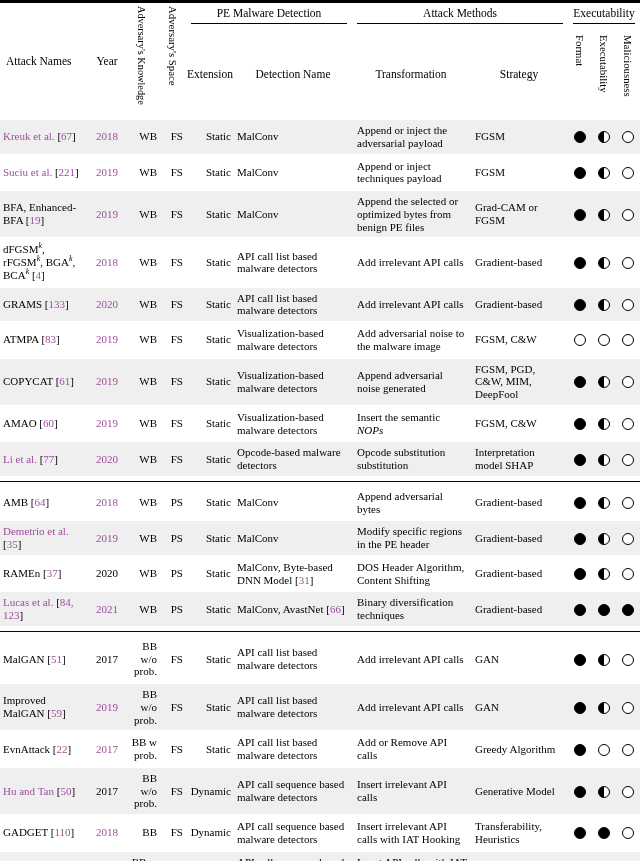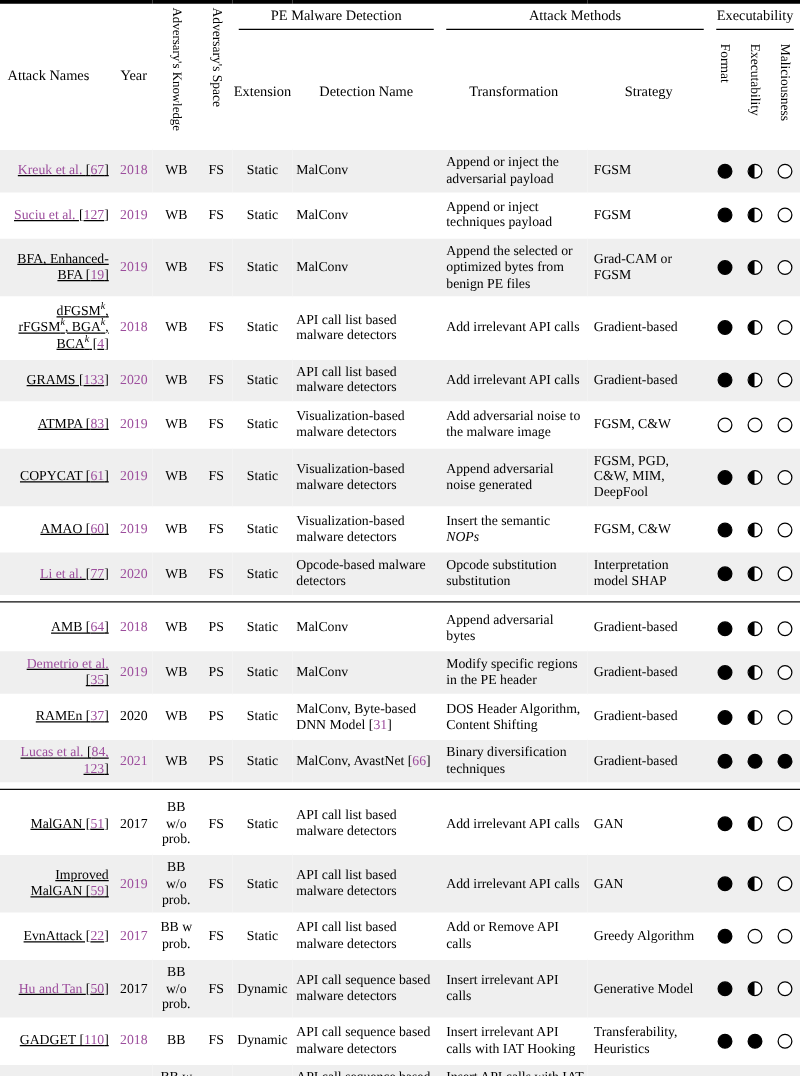--- a/index.html
+++ b/index.html
@@ -15,23 +15,23 @@
   .vert{writing-mode:vertical-rl;white-space:nowrap;margin:0 auto;display:block;}
   .vert-top{vertical-align:top;}
   .vert-top .vert{padding-top:5px;}
   .kn .vert{font-size:10.3px;padding-top:3px;}
   .sp .vert{font-size:10.8px;padding-top:3px;}
   .pv .vert{font-size:10.8px;padding-top:6px;}
   .th-name{text-align:left;padding-left:6px;}
   td{font-size:11px;line-height:1.16;padding:4px 3px;vertical-align:middle;
      border-top:2px solid #fff;word-wrap:break-word;}
   tr.gray td{background:var(--stripe,#efefef);}
-  td.c-name{text-align:right;padding-right:5px;text-decoration:underline;}
+  td.c-name{padding-right:5px;}
   td.c-year{text-align:center;}
-  td.c-knl,td.c-spc,td.c-cat{text-align:center;}
+  td.c-knl,td.c-spc,td.c-cat{text-align:right;}
   td.c-det{text-align:left;}
   td.c-tra,td.c-str{text-align:left;padding-left:5px;}
   td.c-mrk{text-align:center;padding-left:0;padding-right:0;}
   .lk{color:var(--lk,#9c4d9c);}
   tr.sec-sep td{padding:0;border-top:none;background:#fff;height:8px;}
   tr.sec-sep .sec-line{height:0;border-top:1.6px solid #0c0c0c;margin-top:3px;}
   .mark{display:inline-block;width:10px;height:10px;border:1.2px solid #000;border-radius:50%;
         vertical-align:middle;}
   .mark.full{background:#000;}
   .mark.half{background:linear-gradient(to right,#000 50%,#fff 50%);}
@@ -100,21 +100,21 @@
           <td class="c-spc">FS</td>
           <td class="c-cat">Static</td>
           <td class="c-det">MalConv</td>
           <td class="c-tra">Append or inject the adversarial payload</td>
           <td class="c-str">FGSM</td>
           <td class="c-mrk"><span class="mark full"></span></td>
           <td class="c-mrk"><span class="mark half"></span></td>
           <td class="c-mrk"><span class="mark empty"></span></td>
         </tr>
         <tr class="">
-          <td class="c-name"><span class="lk">Suciu et al. </span>[<span class="lk">127</span>]</td>
+          <td class="c-name"><span class="lk">Suciu et al. </span>[<span class="lk">221</span>]</td>
           <td class="c-year"><span class="lk">2019</span></td>
           <td class="c-knl">WB</td>
           <td class="c-spc">FS</td>
           <td class="c-cat">Static</td>
           <td class="c-det">MalConv</td>
           <td class="c-tra">Append or inject techniques payload</td>
           <td class="c-str">FGSM</td>
           <td class="c-mrk"><span class="mark full"></span></td>
           <td class="c-mrk"><span class="mark half"></span></td>
           <td class="c-mrk"><span class="mark empty"></span></td>

